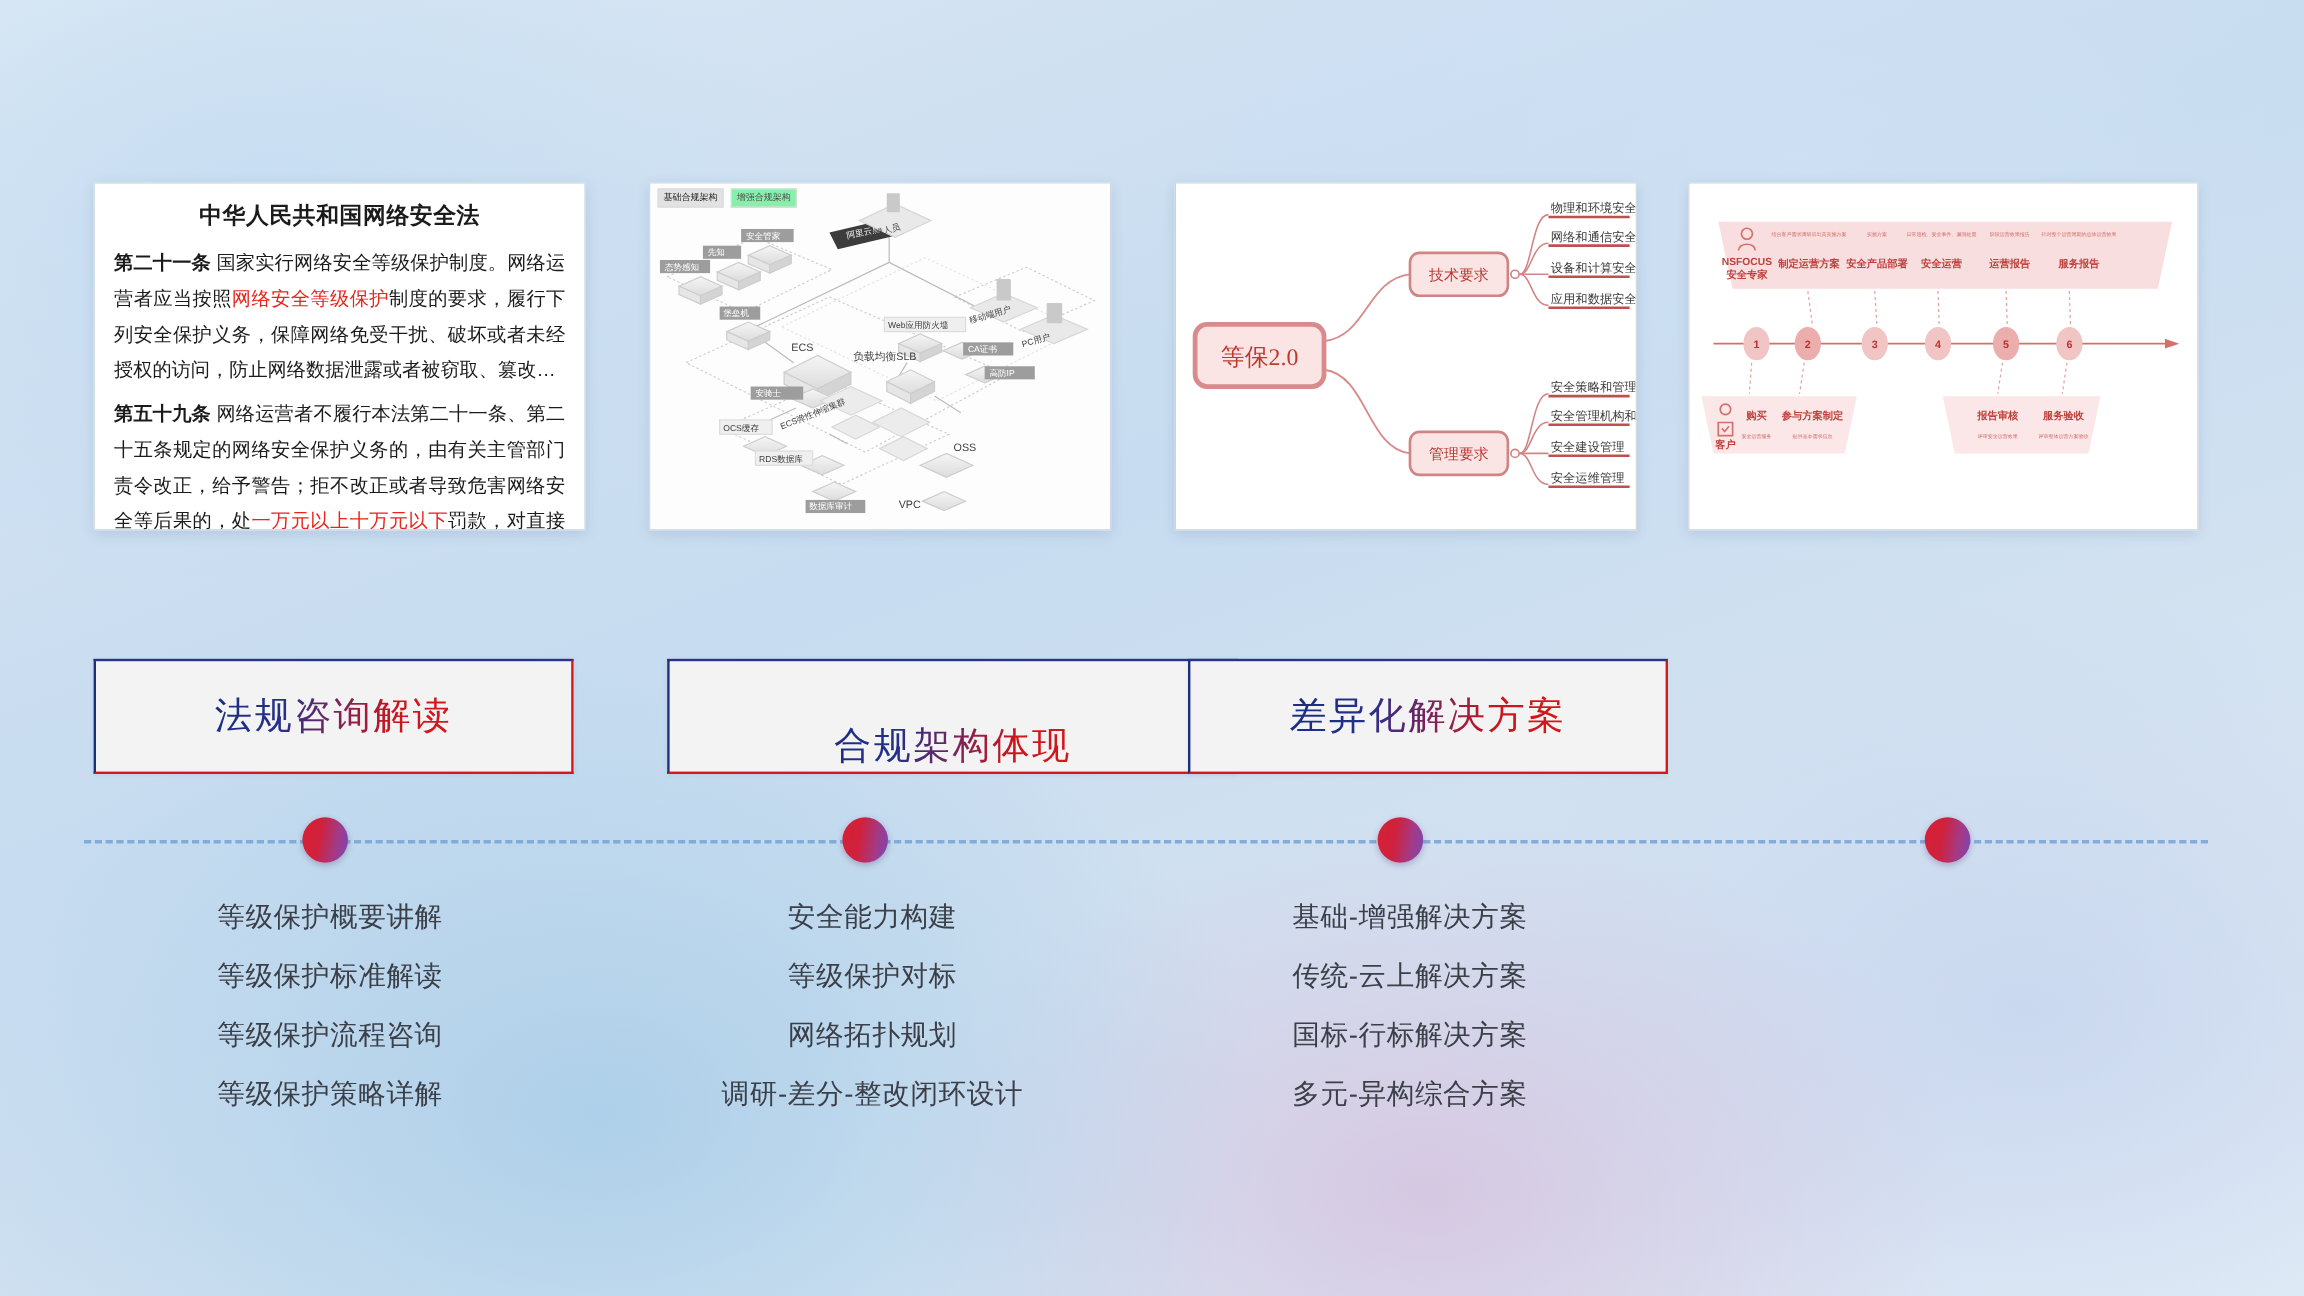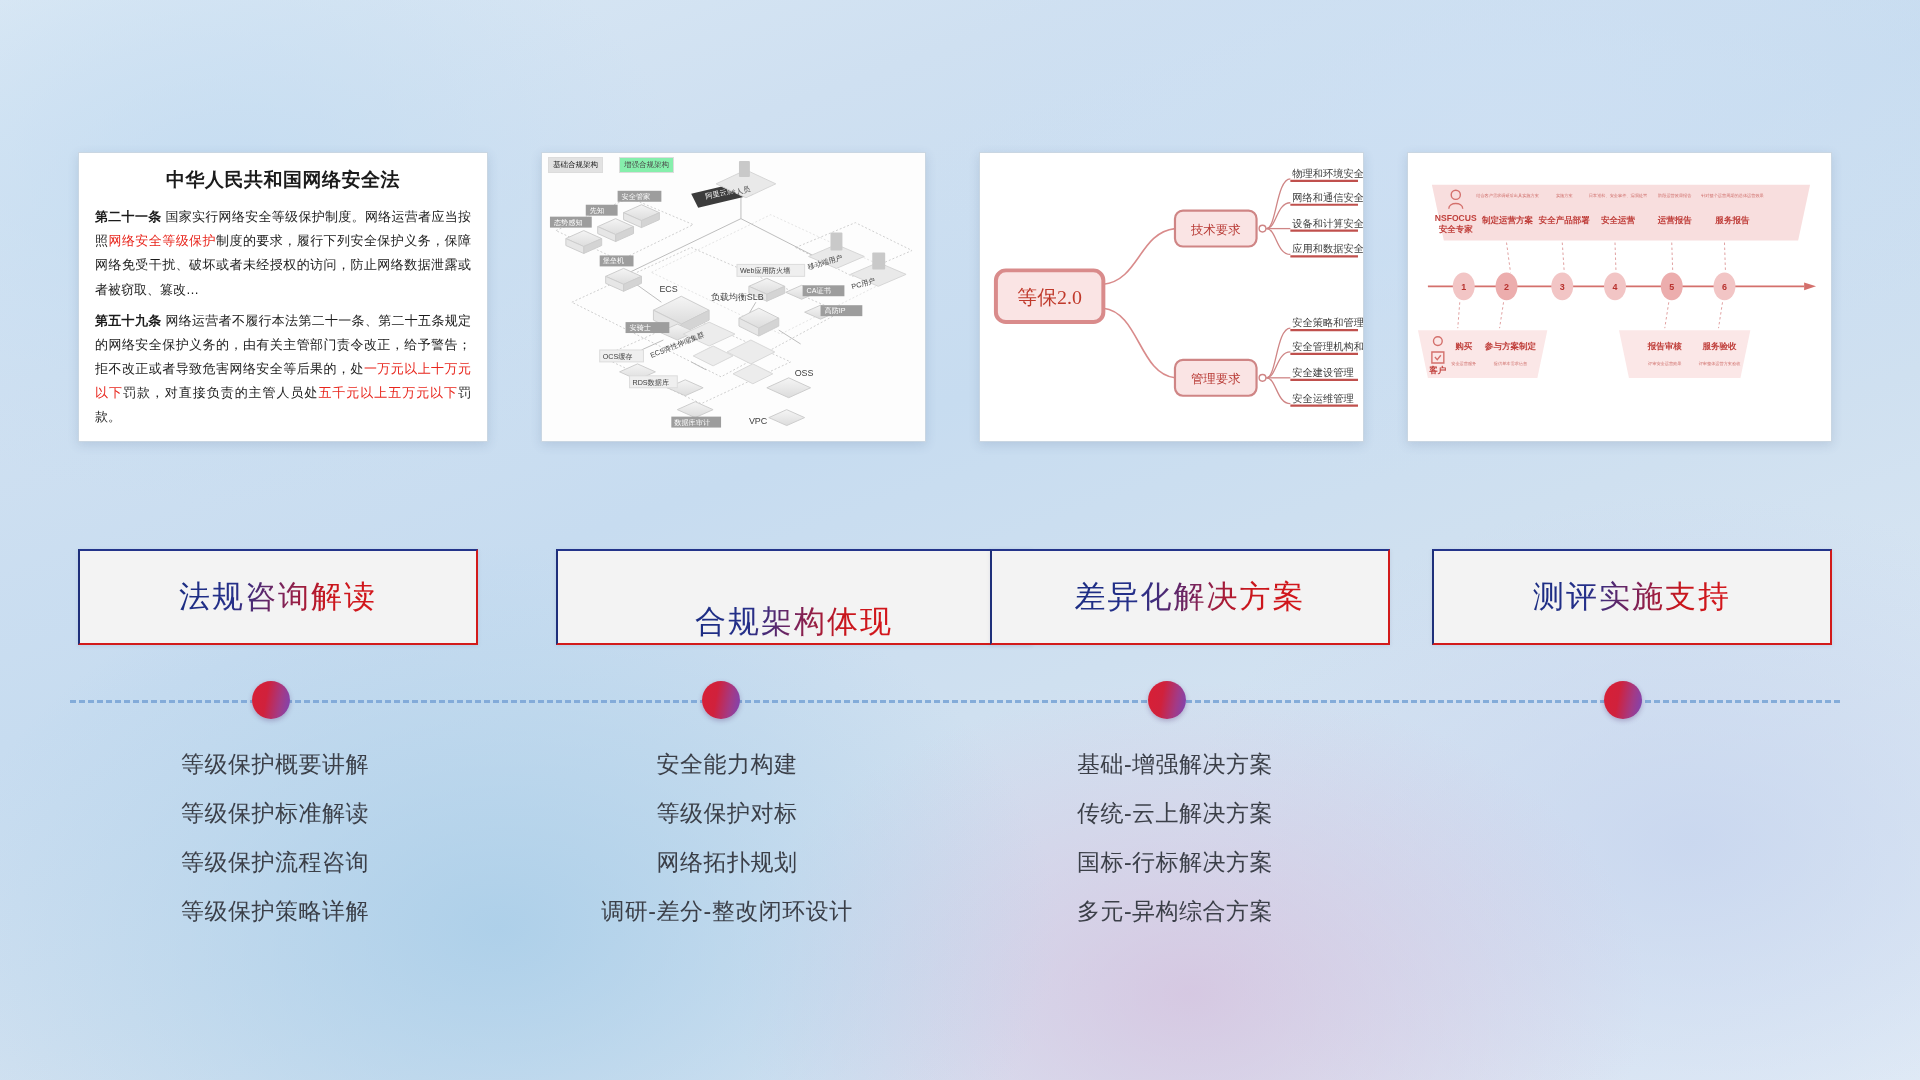--- a/index.html
+++ b/index.html
@@ -29,27 +29,27 @@
   #card-2 { left: 541px;  width: 385px; }
   #card-3 { left: 979px;  width: 385px; }
   #card-4 { left: 1407px; width: 425px; }
 
   
   .law-wrap { padding: 14px 16px 10px 16px; }
   .law-title {
     text-align: center; font-weight: bold; font-size: 19px; color: #1b1b1b;
     letter-spacing: 0.5px; margin-bottom: 12px;
   }
-  .law-p { font-size: 13px; line-height: 1.86; color: #1b1b1b; text-align: justify; margin-bottom: 7px; }
+  .law-p { font-size: 16px; line-height: 1.86; color: #1b1b1b; text-align: justify; margin-bottom: 7px; }
   .law-p b { font-weight: bold; }
   .law-p .red { color: #e8251c; }
 
   
   .arch { position: relative; width: 100%; height: 100%; background: #fdfdfd; }
-  .arch-tabs { position: absolute; top: 4px; left: 6px; display: flex; gap: 16px; z-index: 4; }
+  .arch-tabs { position: absolute; top: 4px; left: 6px; display: flex; gap: 6px; z-index: 4; }
   .arch-tab { font-size: 7.5px; color: #4c4c4c; background: #86efac; border: 1px solid #dcdcdc; padding: 2px 4px; }
   .arch-tab.on { background: #e2e2e2; color: #222; }
   .arch svg { position: absolute; inset: 0; }
   .nlab { font-size: 7.2px; fill: #3d3d3d; font-family: "Liberation Sans", sans-serif; }
   .nlab-w { font-size: 7.2px; fill: #ffffff; font-family: "Liberation Sans", sans-serif; }
 
   
   .mind { position: relative; width: 100%; height: 100%; background: #fff; }
   .mind svg { position: absolute; inset: 0; }
   .mlab-root { font-size: 20px; fill: #c0392b; font-family: "Liberation Serif", serif; }
@@ -427,23 +427,20 @@
 <div class="titles">
   <div class="tbox" id="tbox-1">
       <span>法规咨询解读</span>
     </div>
   <div class="tbox" id="tbox-2">
       <span>合规架构体现</span>
     </div>
   <div class="tbox" id="tbox-3">
       <span>差异化解决方案</span>
     </div>
-  <div class="tbox" id="tbox-4">
-      <span>测评实施支持</span>
-    </div>
 </div>
 
 <div class="timeline">
   <div class="tl-line"></div>
   <div class="dot" id="dot-1"></div>
   <div class="dot" id="dot-2"></div>
   <div class="dot" id="dot-3"></div>
   <div class="dot" id="dot-4"></div>
 </div>
 

